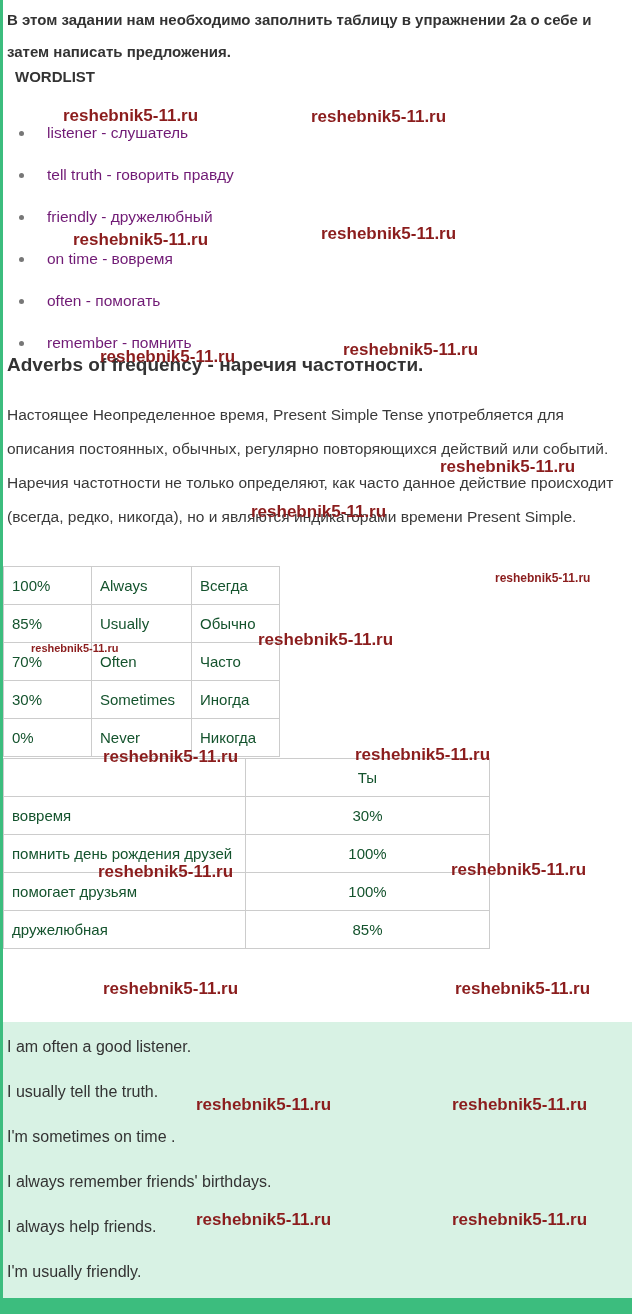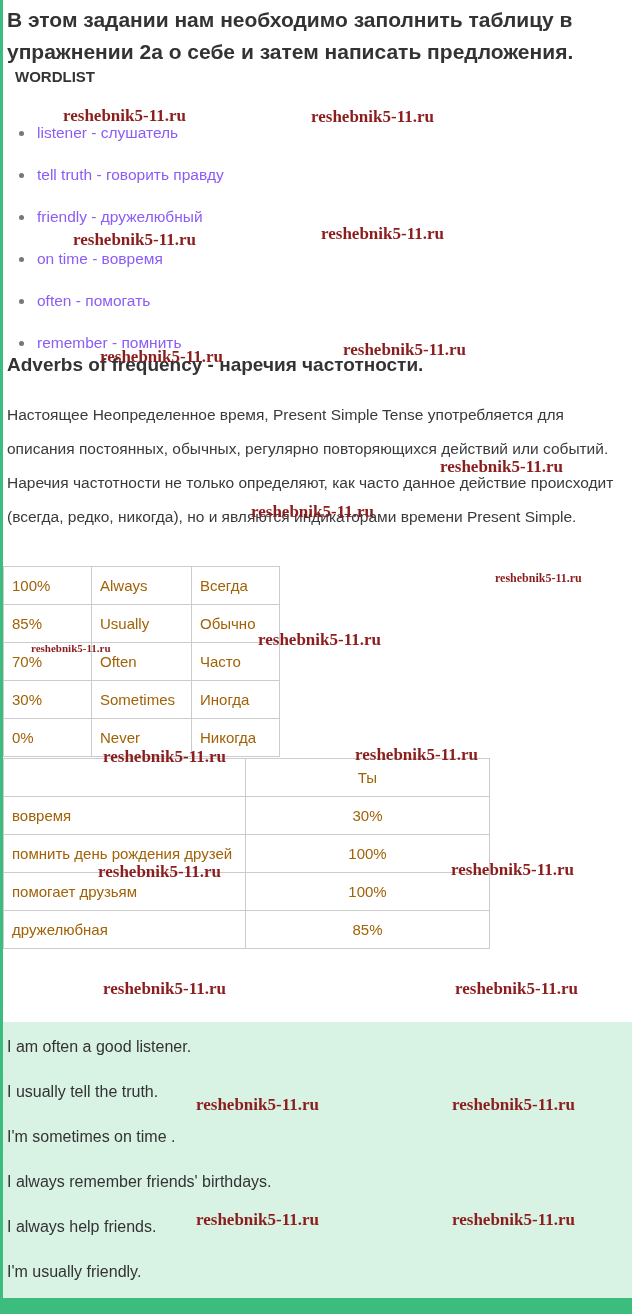--- a/index.html
+++ b/index.html
@@ -13,21 +13,21 @@
     background: #ffffff;
     overflow: hidden;
     border-left: 3px solid #3cbd7e;
   }
 
   .intro {
     position: absolute;
     left: 4px; top: 4px;
     width: 622px;
     font-weight: bold;
-    font-size: 21px;
+    font-size: 15px;
     line-height: 32px;
     color: #333333;
   }
 
   .wordlist-title {
     position: absolute;
     left: 4px; top: 68px;
     font-weight: bold;
     font-size: 15px;
     color: #333333;
@@ -35,25 +35,25 @@
   }
 
   .wordlist {
     position: absolute;
     left: 0; top: 112px;
     margin: 0; padding: 0;
     list-style: none;
   }
   .wordlist li {
     position: relative;
-    padding-left: 34px;
+    padding-left: 44px;
     height: 42px;
     line-height: 42px;
     font-size: 15.5px;
-    color: #8b5cf6;
+    color: #701a75;
   }
   .wordlist li::before {
     content: "";
     position: absolute;
     left: 16px; top: 19px;
     width: 5px; height: 5px;
     border-radius: 50%;
     background: #777777;
   }
 
@@ -71,21 +71,21 @@
     width: 624px;
     font-size: 15.5px;
     line-height: 34px;
     color: #3a3a3a;
   }
 
   table {
     position: absolute;
     border-collapse: collapse;
     font-size: 15px;
-    color: #a16207;
+    color: #14532d;
   }
   td, th {
     border: 1px solid #cccccc;
     padding: 0 8px;
     height: 38px;
     font-weight: normal;
     text-align: left;
     vertical-align: middle;
     background: #ffffff;
   }
@@ -117,21 +117,21 @@
 
   .bottom-bar {
     position: absolute;
     left: 0; bottom: 0;
     width: 632px; height: 16px;
     background: #3cbd7e;
   }
 
   .wm {
     position: absolute;
-    font-family: Liberation Serif, serif;
+    font-family: Liberation Sans, sans-serif;
     font-weight: bold;
     font-size: 17px;
     color: #8b1d1d;
     white-space: nowrap;
     pointer-events: none;
   }
   .wm.s  { font-size: 12px; }
   .wm.xs { font-size: 11px; }
 </style>
 </head>

